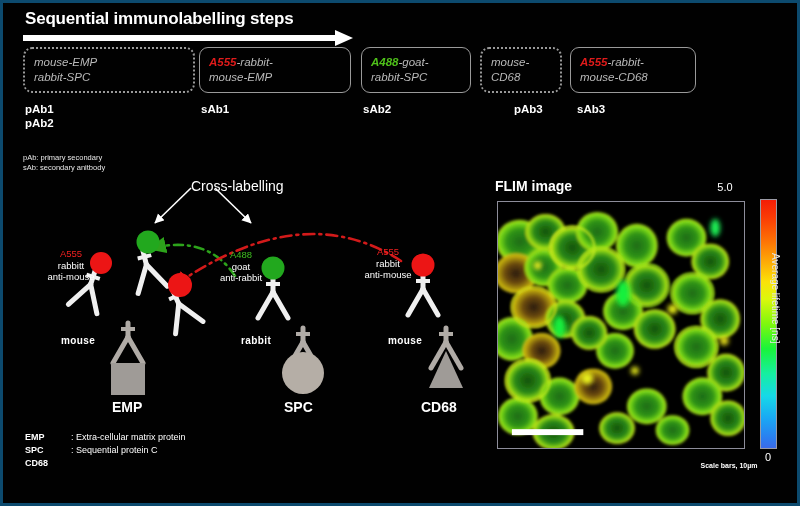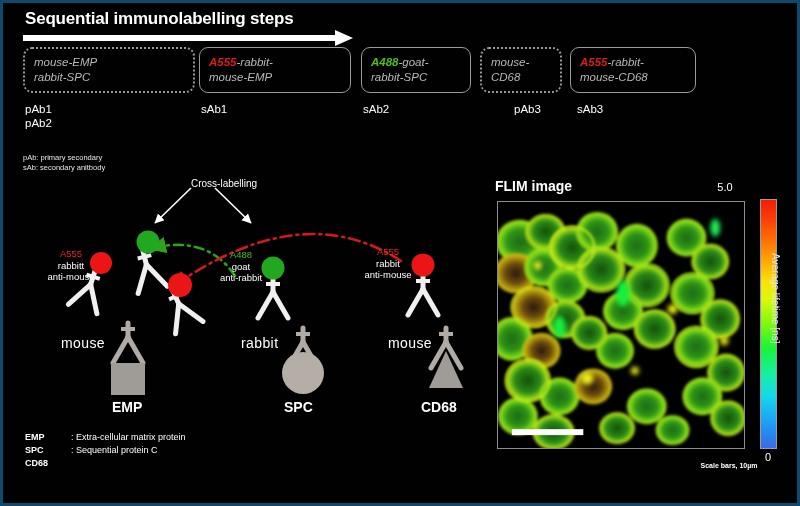--- a/index.html
+++ b/index.html
@@ -30,50 +30,51 @@
     padding:0 9px;
     color:#b9b9b9;font-size:11.5px;line-height:15px;font-style:italic;
   }
   .stepbox.dotted{border:2px dotted #9a9a9a;}
   .stepbox.solid{border:1.4px solid #9a9a9a;}
   .stepbox .ln{white-space:nowrap;}
   .tagA555{color:#e01b1b;font-weight:bold;}
   .tagA488{color:#4fc21a;font-weight:bold;}
 
   .abname{
-    position:absolute;color:#fff;font-size:11.5px;font-weight:normal;
+    position:absolute;color:#fff;font-size:11.5px;font-weight:bold;
     line-height:14px;white-space:nowrap;
   }
 
   .abkey{
     position:absolute;color:#e8e8e8;font-size:7.5px;
     line-height:10px;white-space:nowrap;
   }
 
   
   .crosslabel{
-    position:absolute;color:#ffffff;font-size:10px;white-space:nowrap;text-align:right;
+    position:absolute;color:#ffffff;font-size:14px;white-space:nowrap;text-align:right;
   }
 
   
   .protname{
     position:absolute;color:#ffffff;font-size:14px;font-weight:bold;
     white-space:nowrap;
   }
 
   
   .fllabel{
     position:absolute;color:#ffffff;font-size:9.5px;line-height:11.5px;
     text-align:center;white-space:nowrap;
   }
   .fllabel .f555{color:#ef2020;}
   .fllabel .f488{color:#3fbf20;}
   .hostlabel{
-    position:absolute;color:#ffffff;font-size:14px;white-space:nowrap;
+    position:absolute;color:#ffffff;font-size:10px;white-space:nowrap;
     letter-spacing:0.4px;
+    font-weight:bold;
   }
 
   
   .defs{position:absolute;left:22px;top:428px;color:#fff;font-size:9px;line-height:13px;}
   .defrow{display:flex;}
   .defrow .k{width:46px;font-weight:bold;}
   .defrow .v{white-space:nowrap;}
 
   
   .flimtitle{

